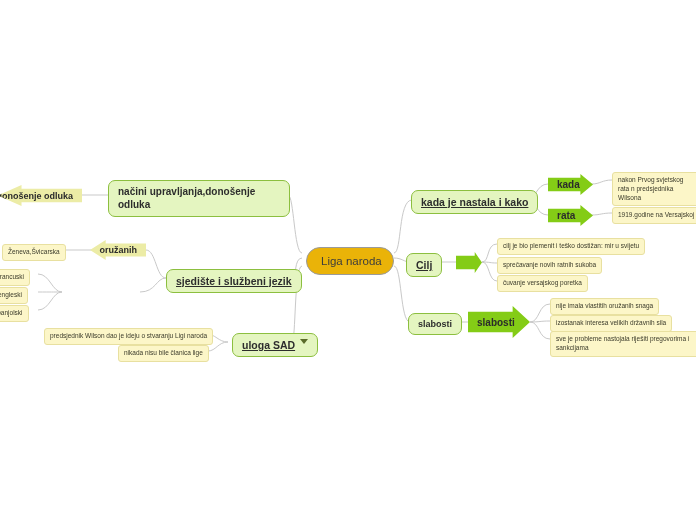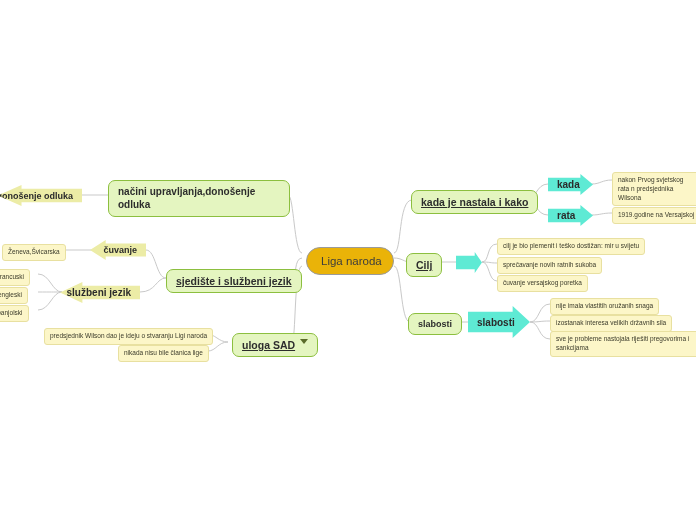--- a/index.html
+++ b/index.html
@@ -64,21 +64,21 @@
     font-weight: bold;
     display: flex;
     align-items: center;
     padding: 4px 16px 4px 9px;
     font-size: 9px;
   }
   .arrow.right {
     clip-path: polygon(0 18%, 72% 18%, 72% 0, 100% 50%, 72% 100%, 72% 82%, 0 82%);
     -webkit-clip-path: polygon(0 18%, 72% 18%, 72% 0, 100% 50%, 72% 100%, 72% 82%, 0 82%);
     border: none;
-    background: #5eead4;
+    background: #84cc16;
     box-shadow: none;
   }
   .arrow.left {
     clip-path: polygon(100% 18%, 28% 18%, 28% 0, 0 50%, 28% 100%, 28% 82%, 100% 82%);
     -webkit-clip-path: polygon(100% 18%, 28% 18%, 28% 0, 0 50%, 28% 100%, 28% 82%, 100% 82%);
     border: none;
     background: #ececa6;
     padding: 4px 9px 4px 16px;
     justify-content: flex-end;
   }
@@ -190,23 +190,22 @@
 
   <div class="node note wrap" style="left:550px; top:331px; width:150px;">sve je probleme nastojala riješiti pregovorima i
 sankcijama</div>
 
   <div class="node greenbox big wrap" style="left:108px; top:180px; width:182px;">načini upravljanja,donošenje odluka</div>
 
   <div class="node arrow left" style="left:-2px; top:185px; width:84px; height:21px;">donošenje odluka</div>
 
   <div class="node greenbox mid" style="left:166px; top:269px;">sjedište i službeni jezik</div>
 
-  <div class="node arrow left" style="left:90px; top:240px; width:56px; height:20px;">čuvanje</div>
-
-  <div class="node arrow left big" style="left:60px; top:282px; width:80px; height:21px;">službeni jezik</div>
+  <div class="node arrow left" style="left:90px; top:240px; width:56px; height:20px;">oružanih</div>
+
 
   <div class="node note" style="left:2px; top:244px;">Ženeva,Švicarska</div>
 
   <div class="node note" style="left:-8px; top:269px;">francuski</div>
 
   <div class="node note" style="left:-8px; top:287px;">engleski</div>
 
   <div class="node note" style="left:-12px; top:305px;">španjolski</div>
 
   <div class="node greenbox mid" style="left:232px; top:333px; display:flex; align-items:flex-start;">

